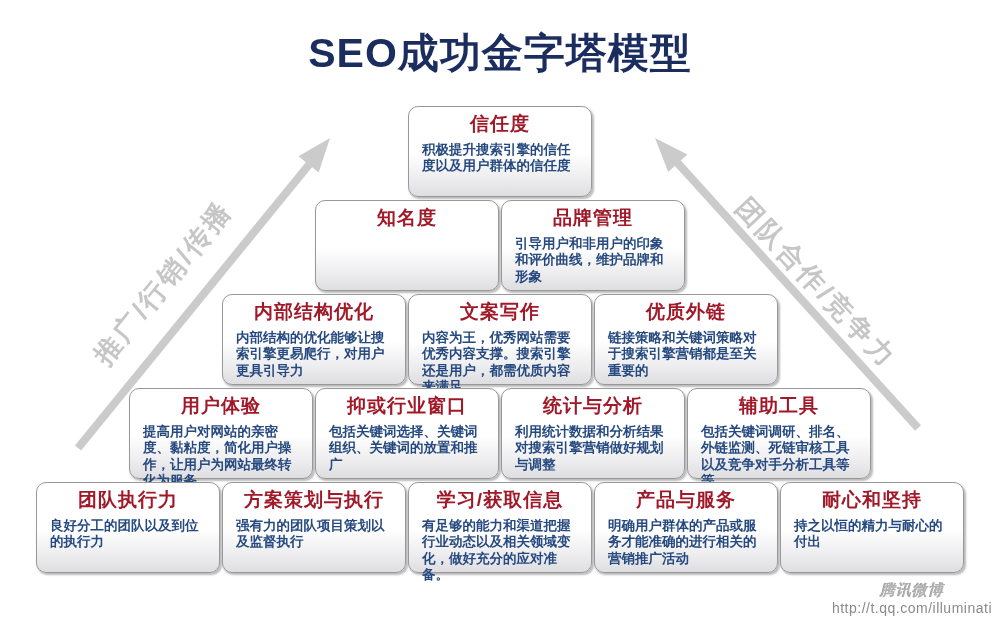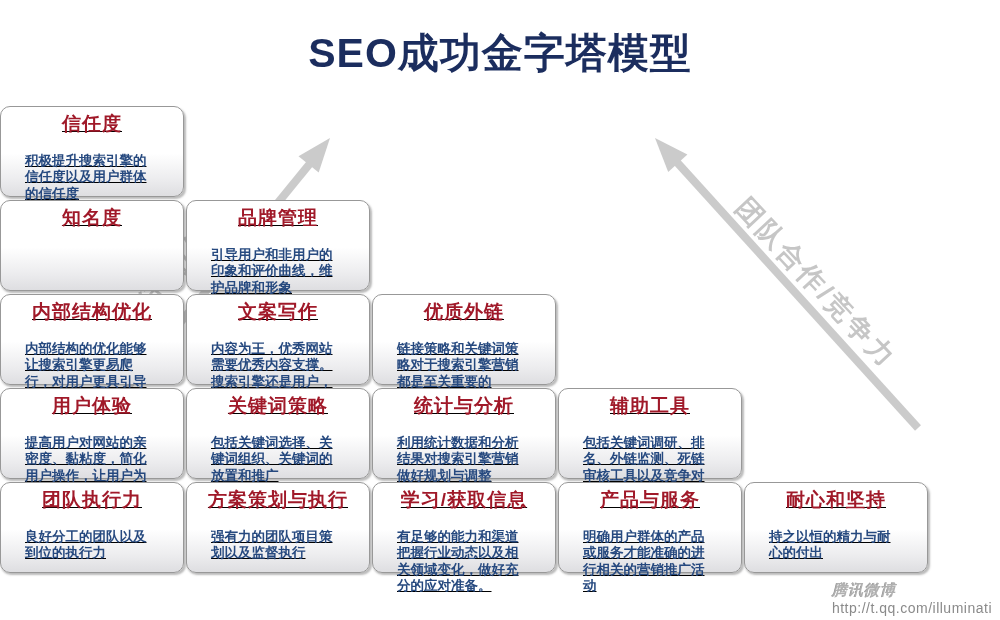--- a/index.html
+++ b/index.html
@@ -11,39 +11,39 @@
   .main-title {
     position:absolute; top:26px; left:0; width:100%;
     text-align:center; font-size:41px; font-weight:bold;
     color:#1b2d5e; letter-spacing:1px;
   }
   .arrow-layer { position:absolute; inset:0; z-index:1; }
   .diag-label {
     font-size:27px; font-weight:bold; fill:#c6c6c6; letter-spacing:3px;
   }
   .rows { position:absolute; left:0; top:106px; width:100%; z-index:2; }
-  .row { display:flex; justify-content:flex-start; gap:2px; margin-bottom:3px;text-decoration:underline; }
+  .row { display:flex; justify-content:center; gap:2px; margin-bottom:3px; }
   .box {
     width:184px; height:91px;
     background:linear-gradient(180deg,#ffffff 0%,#ffffff 52%,#ececee 82%,#dedee1 100%);
     border:1px solid #989898; border-radius:10px;
     box-shadow:1.5px 2px 2px rgba(60,60,60,0.35);
     padding:3px 8px 2px 8px;
   }
   .box h3 {
     margin:1px 0 2px; text-align:center;
     font-size:19px; font-weight:bold; color:#a01929; letter-spacing:1px;
     white-space:nowrap;
   }
   .box p {
-    margin:16px; font-size:13.5px; font-weight:bold; color:#26497f;
+    margin:5px; font-size:13.5px; font-weight:bold; color:#26497f;
     line-height:1.21; text-align:left; letter-spacing:0;
   }
   .watermark {
-    position:absolute; right:8px; bottom:4px; text-align:left; z-index:3;
+    position:absolute; right:8px; bottom:4px; text-align:center; z-index:3;
   }
   .wm-logo {
     font-size:15px; font-weight:bold; font-style:italic; color:#b0b0b0;
     text-shadow:1px 1px 0 #ffffff, -0.5px -0.5px 0 #8d8d8d;
     letter-spacing:1px;
   }
   .wm-url { font-size:14px; color:#8a8a8a; letter-spacing:0.5px; }
 </style>
 </head>
 <body>
@@ -100,21 +100,21 @@
         <p>链接策略和关键词策略对于搜索引擎营销都是至关重要的</p>
       </div>
     </div>
 
     <div class="row">
       <div class="box">
         <h3>用户体验</h3>
         <p>提高用户对网站的亲密度、黏粘度，简化用户操作，让用户为网站最终转化为服务</p>
       </div>
       <div class="box">
-        <h3>关键词策略</h3>
+        <h3>抑或行业窗口</h3>
         <p>包括关键词选择、关键词组织、关键词的放置和推广</p>
       </div>
       <div class="box">
         <h3>统计与分析</h3>
         <p>利用统计数据和分析结果对搜索引擎营销做好规划与调整</p>
       </div>
       <div class="box">
         <h3>辅助工具</h3>
         <p>包括关键词调研、排名、外链监测、死链审核工具以及竞争对手分析工具等等。</p>
       </div>

